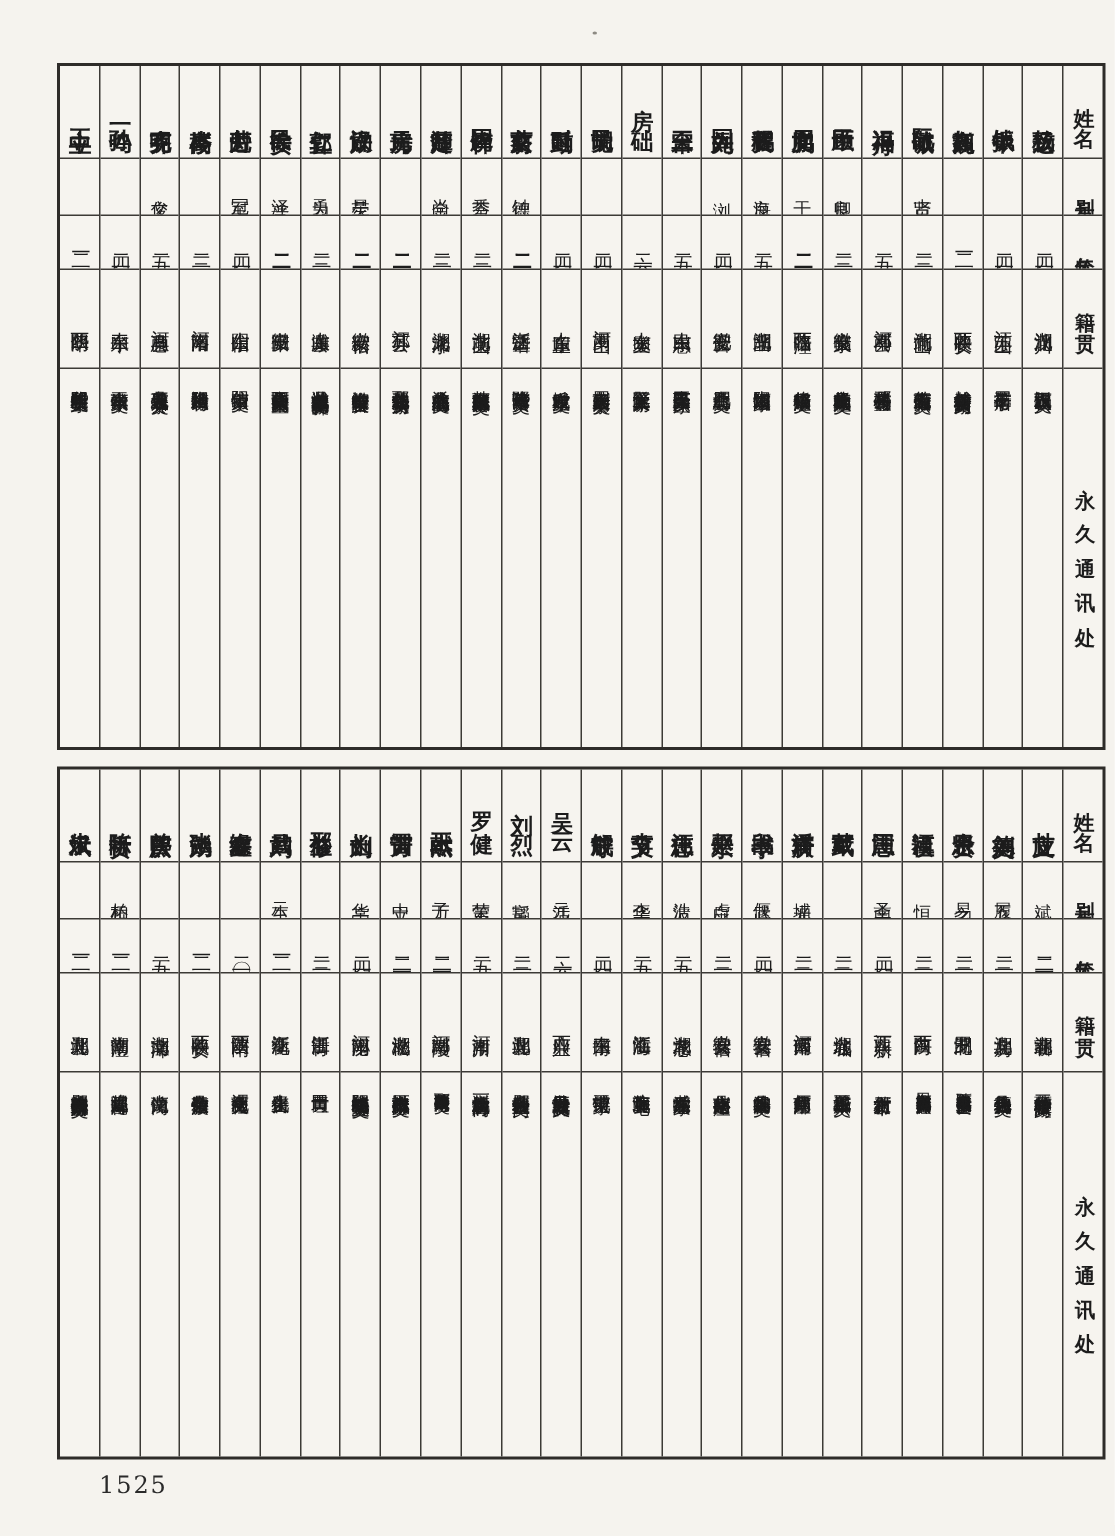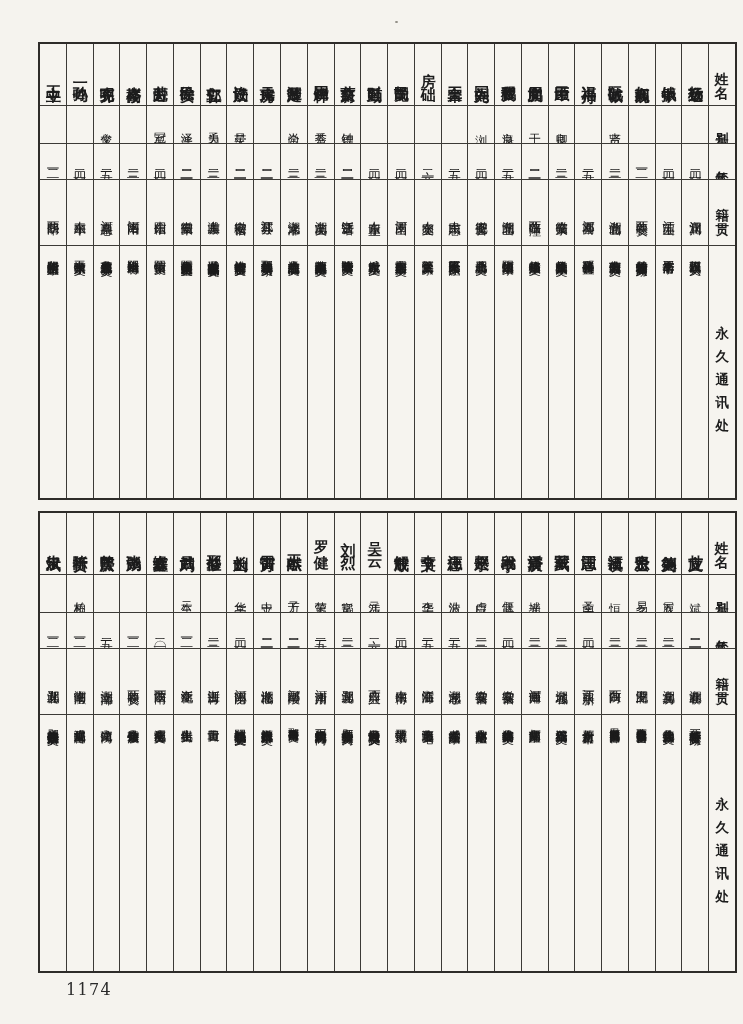--- a/index.html
+++ b/index.html
@@ -1022,15 +1022,15 @@
         </div>
       <div class="cell native-cell">
           <span class="vtext f-native">湖北郧县</span>
         </div>
       <div class="cell addr-cell">
           <span class="vtext f-address">郧县普柳乡明偹店邮政代办所交</span>
         </div>
     </div>
   </div>
 
-  <div class="page-number">1174</div>
+  <div class="page-number">1525</div>
 
 </div>
 
 </body></html>

